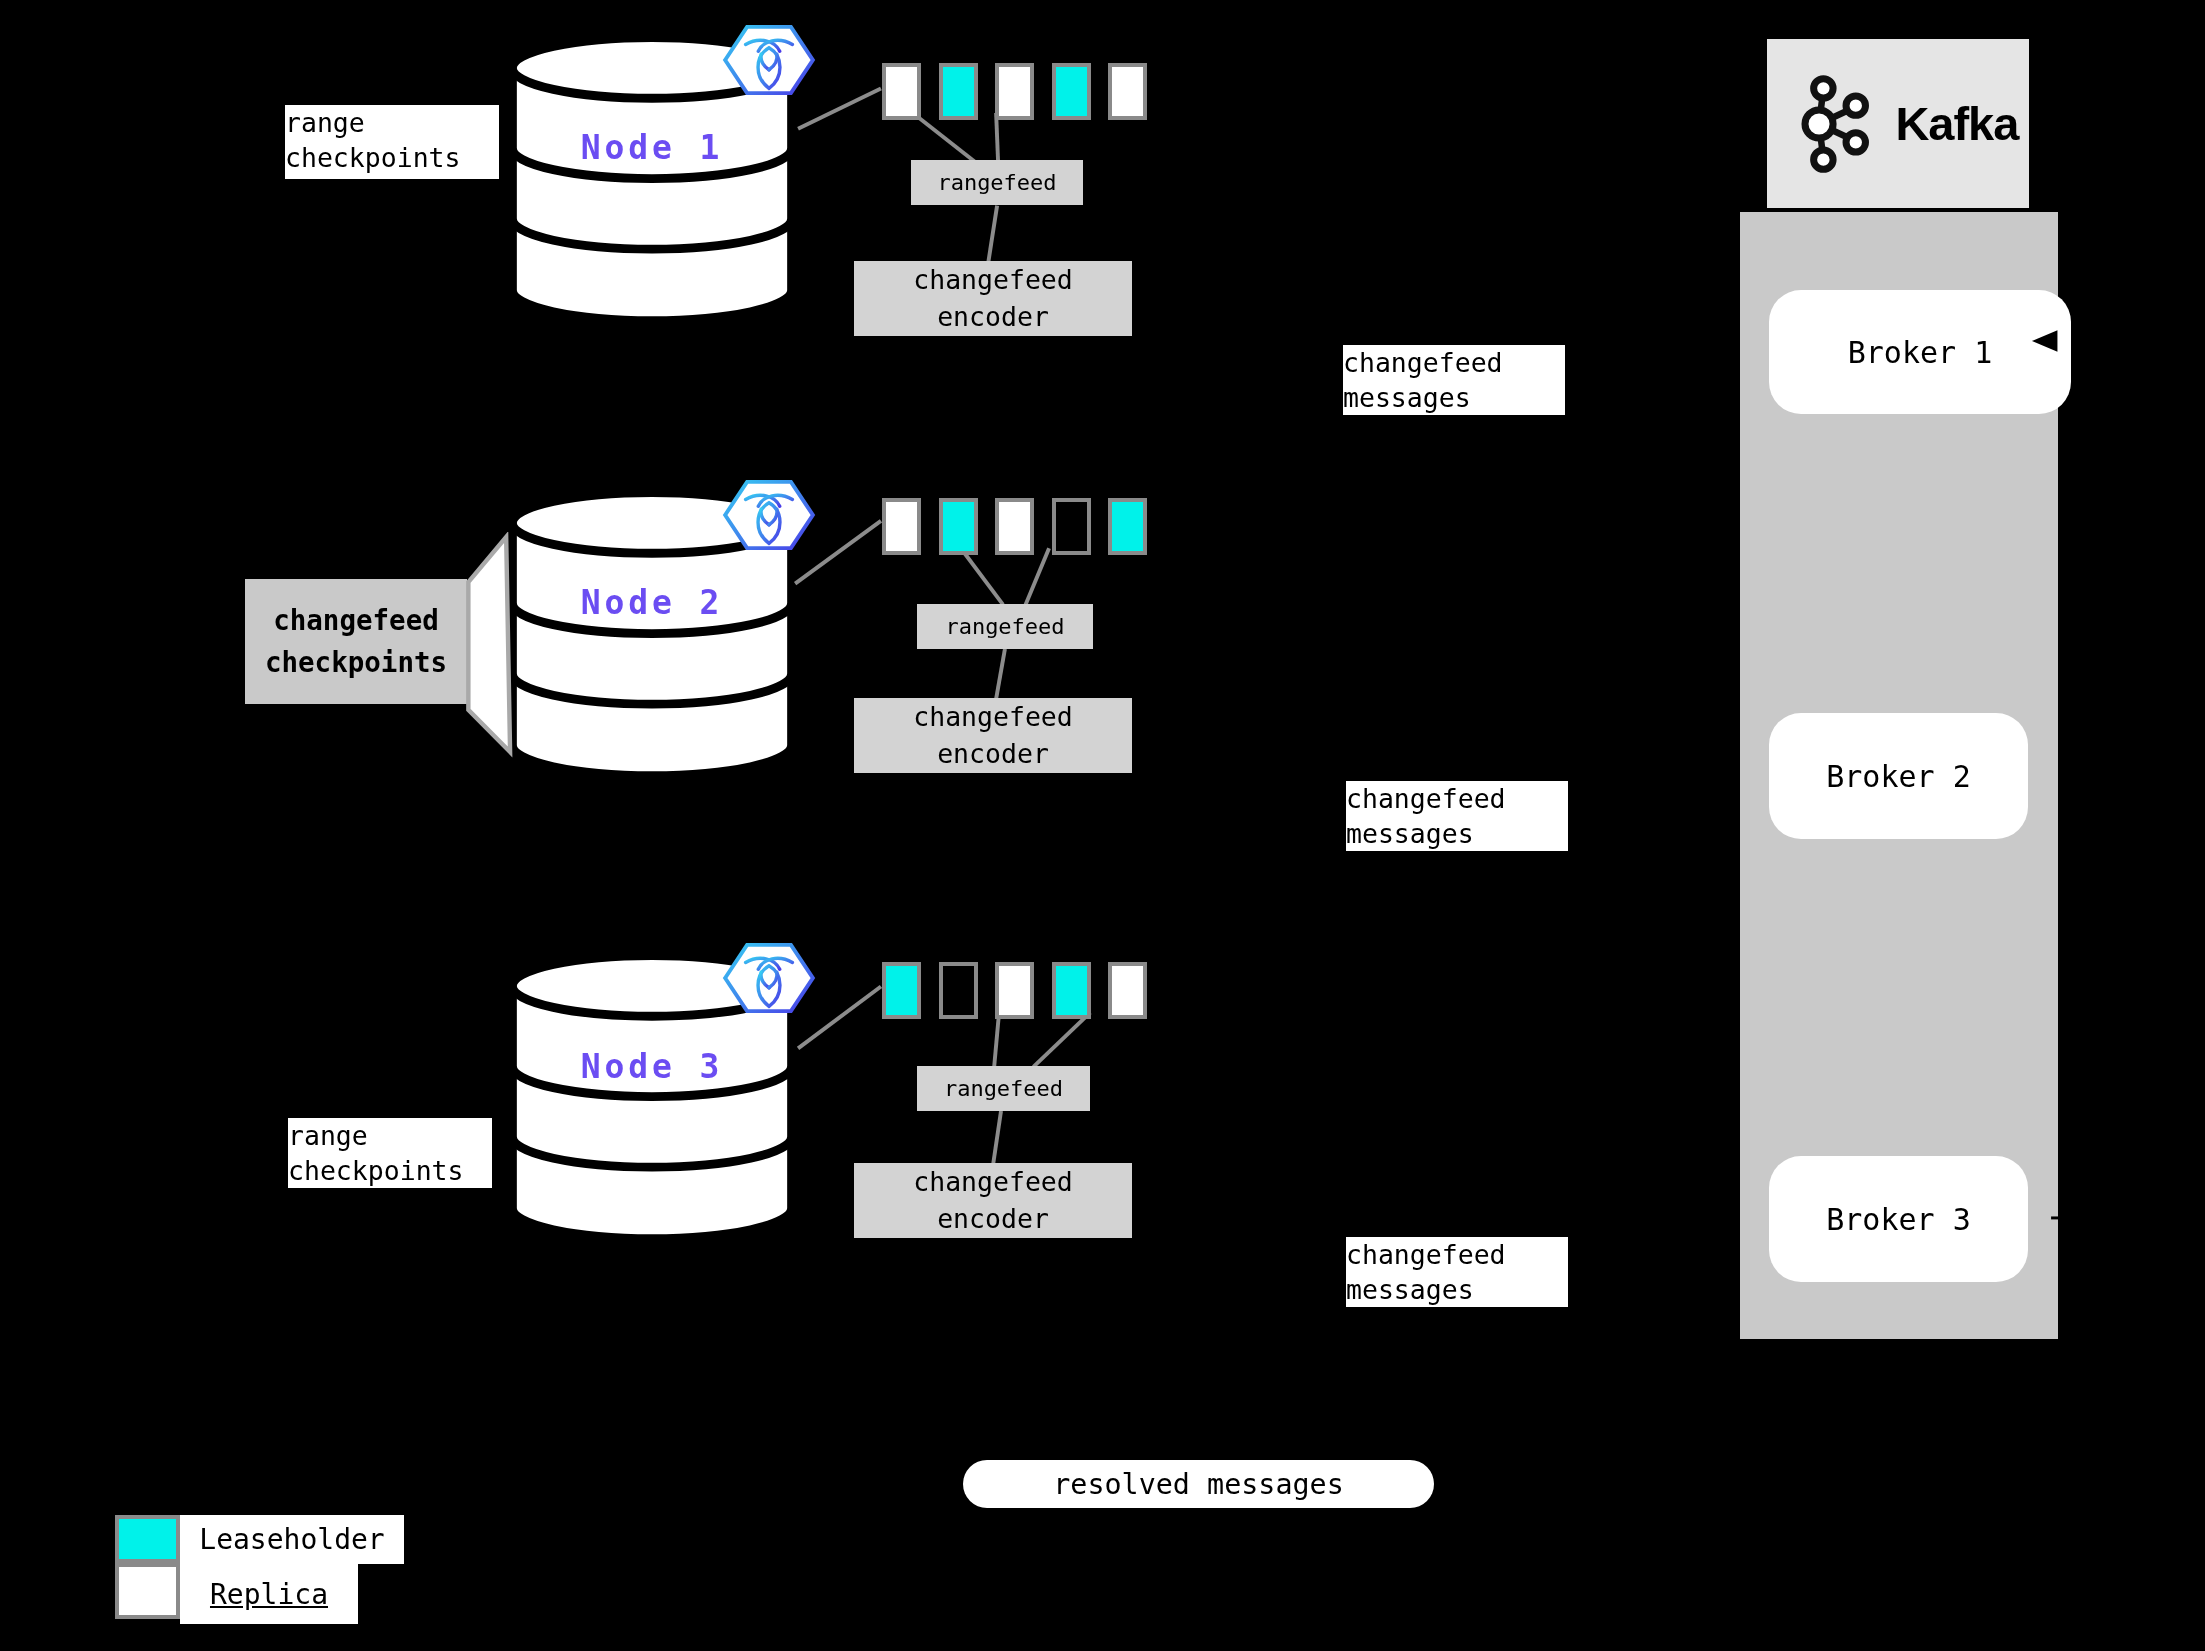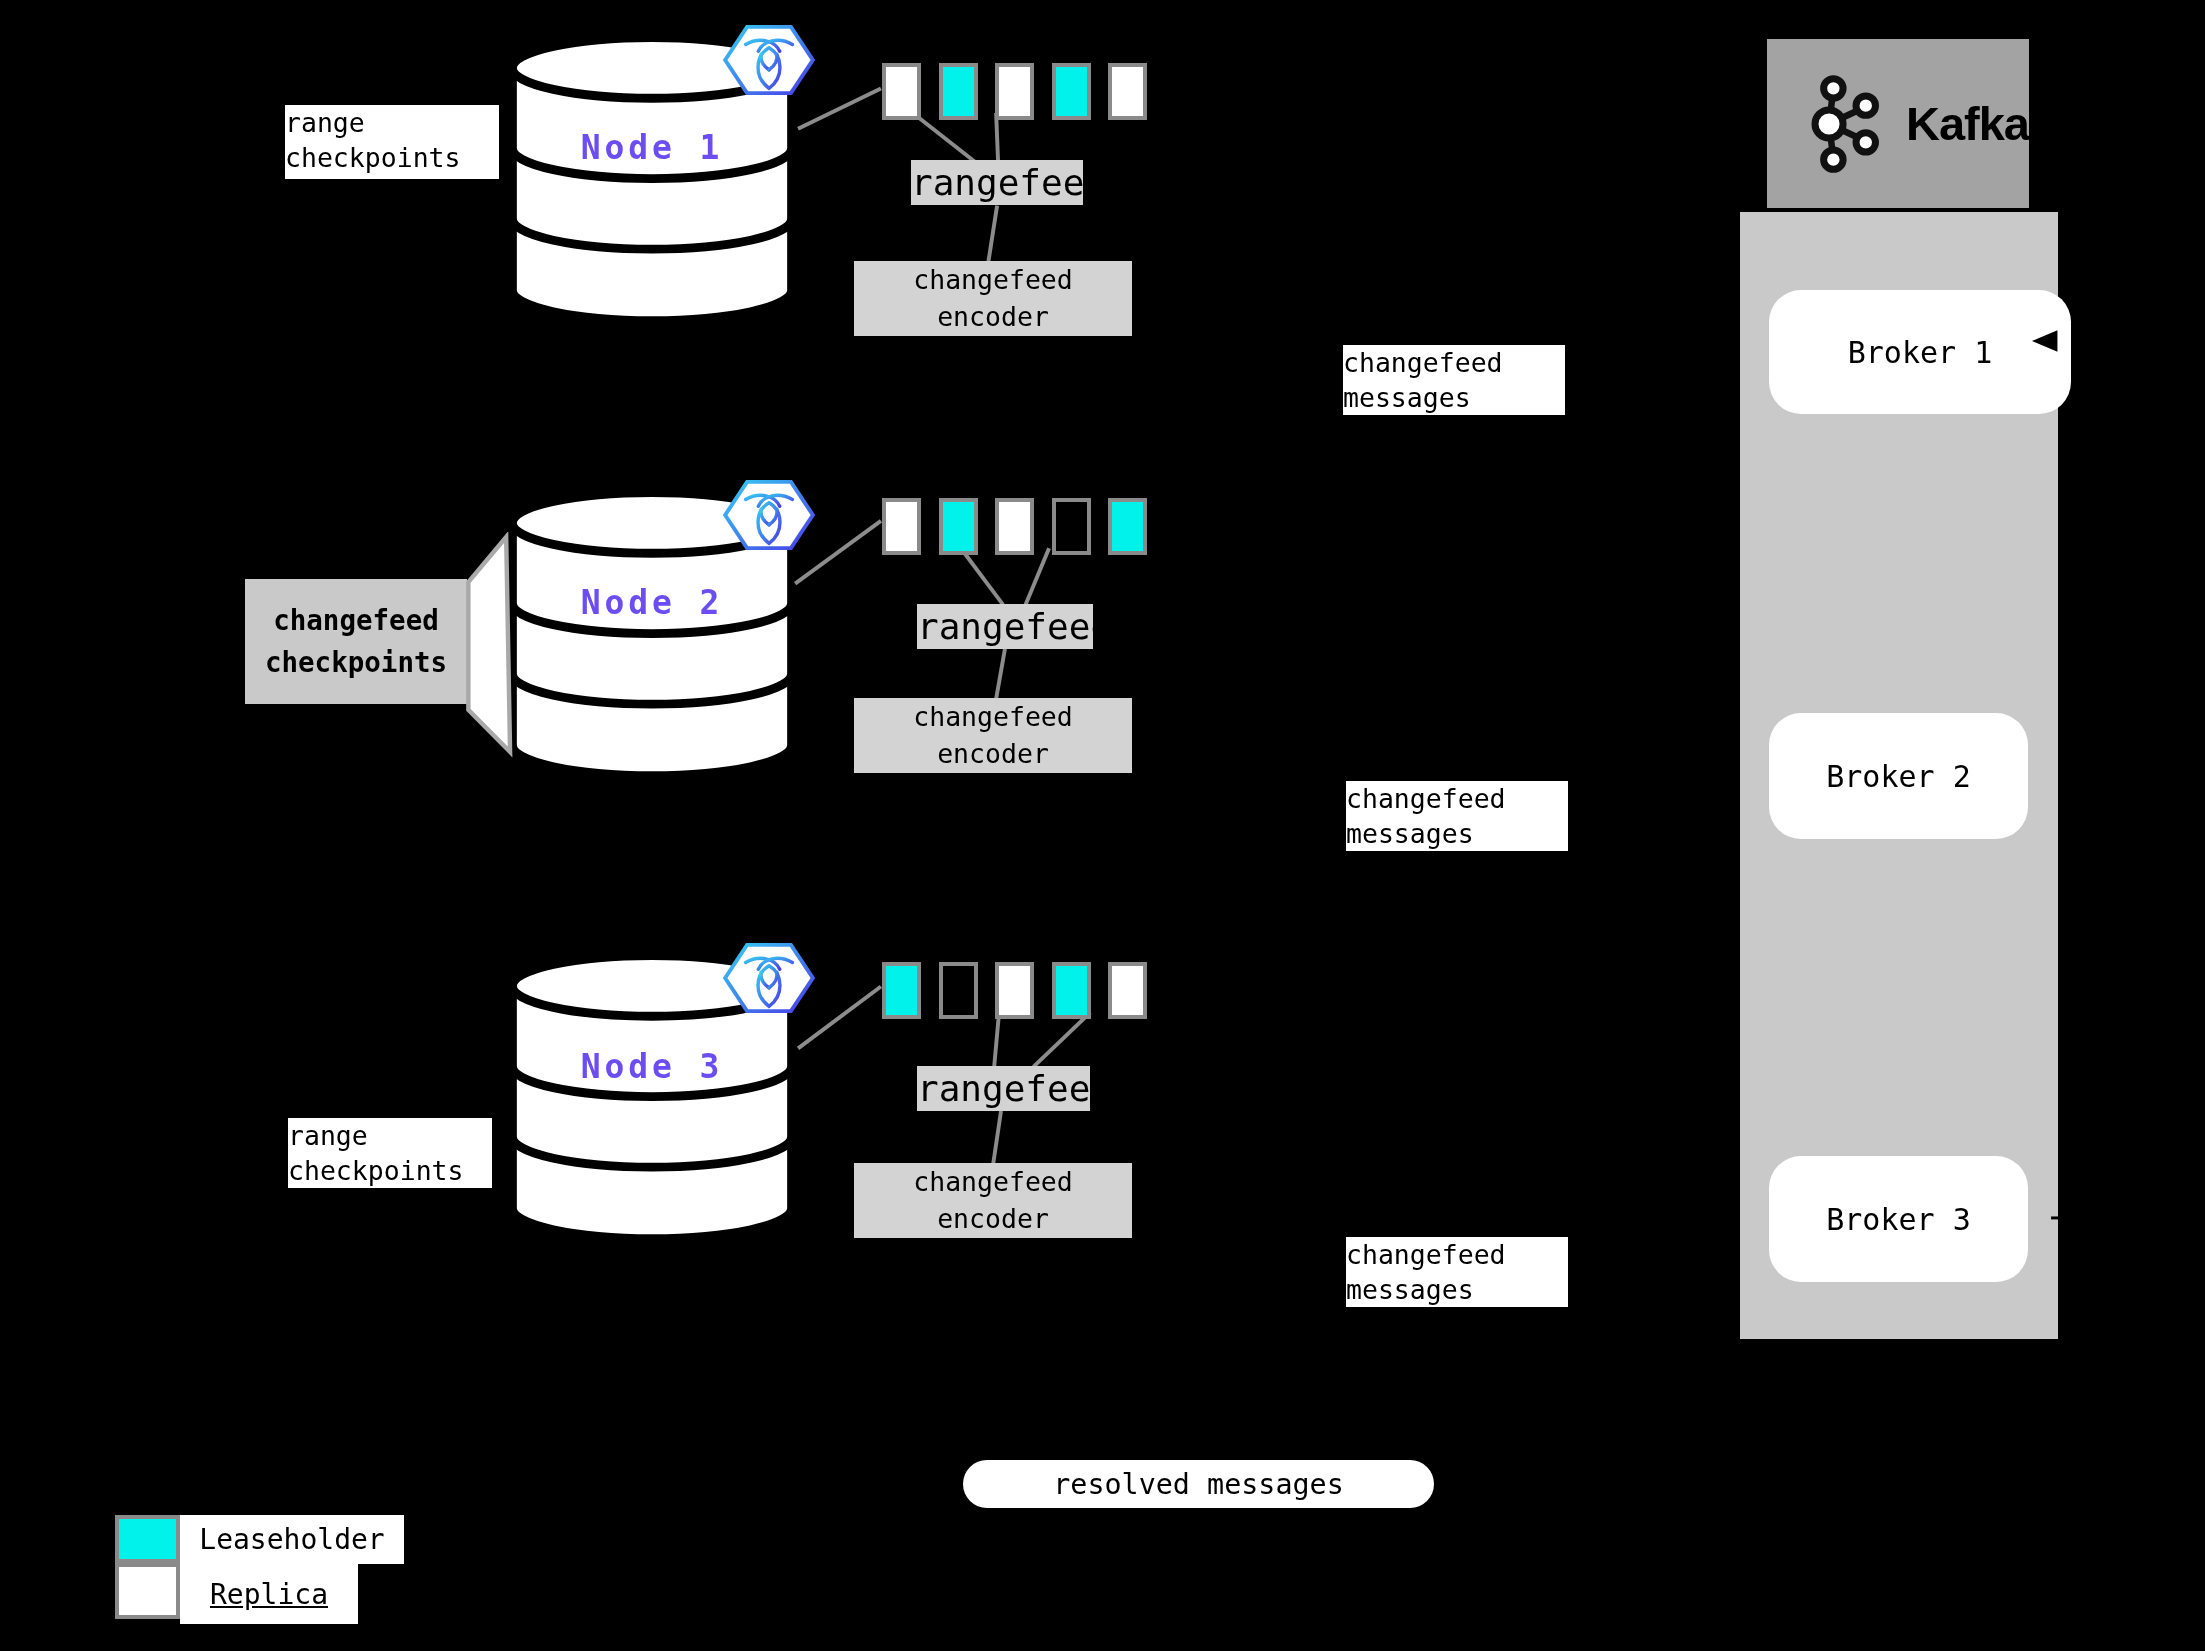--- a/index.html
+++ b/index.html
@@ -9,30 +9,30 @@
   .whitebox{background:#fff;text-align:left;}
   .graybox{background:#d3d3d3;text-align:center;}
   .center-flex{display:flex;align-items:center;justify-content:center;}
   
   .node-label{font-size:33px;font-weight:bold;letter-spacing:3.9px;color:#6b4df2;
               text-align:center;z-index:4;}
   
   .sq-row{display:flex;gap:17.6px;z-index:4;}
   .sq{width:31px;height:49px;border:4.4px solid #8a8a8a;}
   
-  .rangefeed{font-size:36px;line-height:45px;z-index:4;}
+  .rangefeed{font-size:22px;line-height:45px;z-index:4;}
   .encoder{font-size:26.5px;line-height:37px;z-index:4;}
   .msgs{font-size:26.5px;line-height:35px;z-index:4;}
   .chkpt{font-size:26.5px;line-height:35px;z-index:2;overflow:hidden;}
   
   .coord{background:#c9c9c9;font-weight:bold;font-size:27.5px;line-height:42px;
          text-align:center;padding-top:19.6px;z-index:3;}
   
   .kafka-container{background:#c9c9c9;z-index:1;}
-  .kafka-logo-box{background:#a3a3a3;display:flex;align-items:center;justify-content:flex-end;
+  .kafka-logo-box{background:#e5e5e5;display:flex;align-items:center;justify-content:center;
                   gap:9.8px;z-index:2;}
   .kafka-word{font-family:"Liberation Sans","DejaVu Sans",sans-serif;font-weight:bold;
               font-size:47px;letter-spacing:-1px;}
   .broker{background:#fff;border-radius:32px;font-size:30px;z-index:2;}
   .pill{background:#fff;border-radius:24.5px;font-size:28.4px;z-index:2;}
   .legend-swatch{border:4.4px solid #8a8a8a;z-index:2;}
   .legend-label{background:#fff;font-size:28px;z-index:2;}
   svg{display:block;}
   .lines{position:absolute;left:0;top:0;z-index:3;pointer-events:none;}
   .cyl{position:absolute;z-index:2;}

